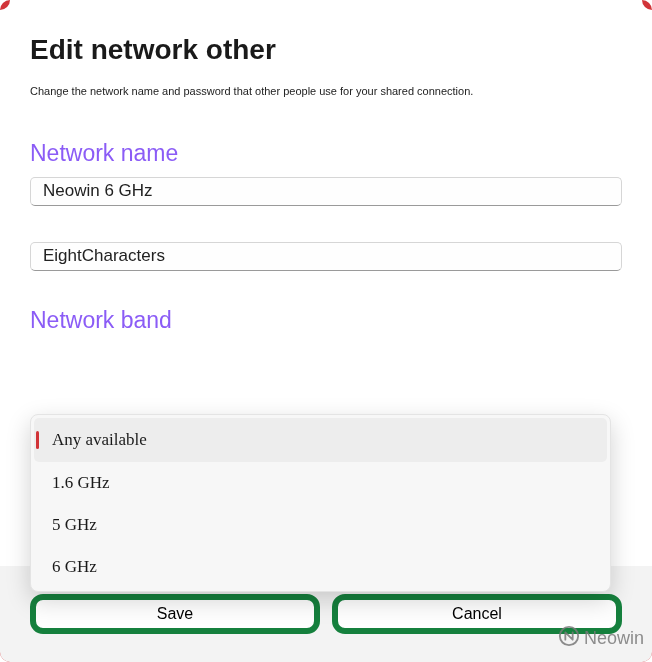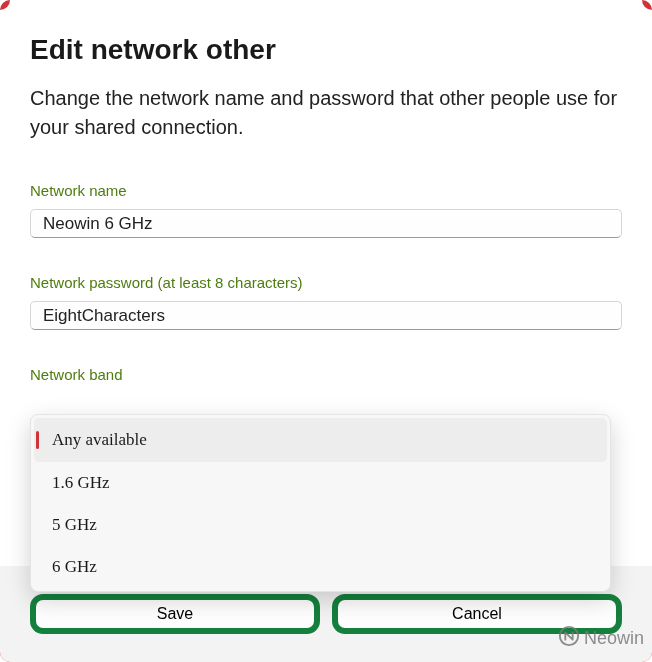--- a/index.html
+++ b/index.html
@@ -37,31 +37,31 @@
   .content {
     padding: 30px 30px 0 30px;
   }
 
   h1 {
     font-size: 28px;
     font-weight: 600;
     margin: 4px 0 18px 0;
   }
   .subtitle {
-    font-size: 20px;
+    font-size: 11px;
     line-height: 1.45;
     margin: 0 0 40px 0;
     color: #222;
   }
 
   .field-group { margin-bottom: 36px; }
   .field-label {
-    font-size: 15px;
+    font-size: 23px;
     margin-bottom: 10px;
-    color: #4d7c0f;
+    color: #8b5cf6;
     margin-top: 33px;
   }
   .text-input {
     width: 100%;
     height: 29px;
     padding: 0 12px;
     font-size: 17px;
     font-family: inherit;
     color: #222;
     background: #fefefe;
@@ -166,21 +166,20 @@
 
     <h1>Edit network other</h1>
     <p class="subtitle">Change the network name and password that other people use for your shared connection.</p>
 
     <div class="field-group">
       <div class="field-label">Network name</div>
       <input class="text-input" type="text" value="Neowin 6 GHz" style="">
     </div>
 
     <div class="field-group">
-      <div class="field-label">Network password (at least 8 characters)</div>
       <input class="text-input" type="text" value="EightCharacters" style="">
     </div>
 
     <div class="field-group" style="margin-bottom:0">
       <div class="field-label">Network band</div>
     </div>
 
   </div>
 
   <div class="dropdown-popup">

